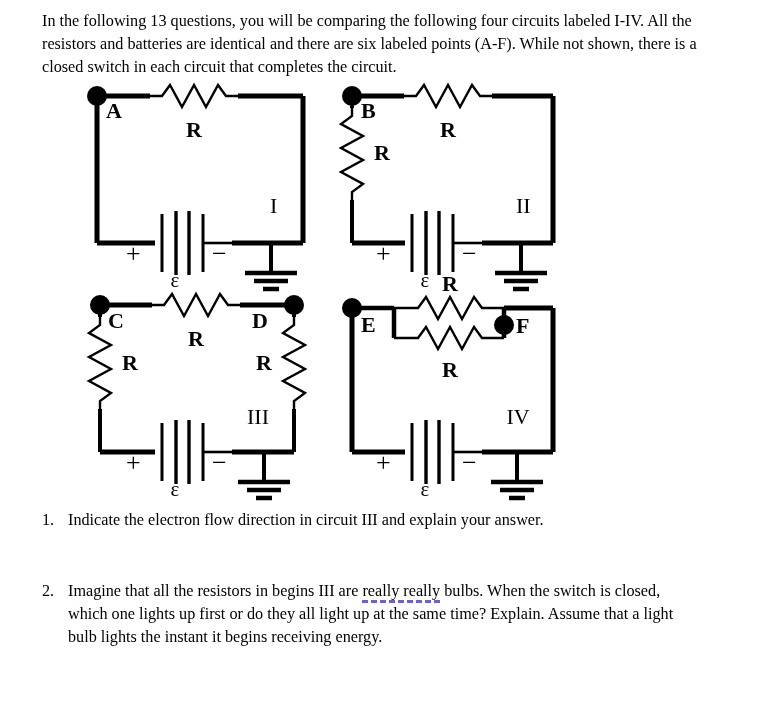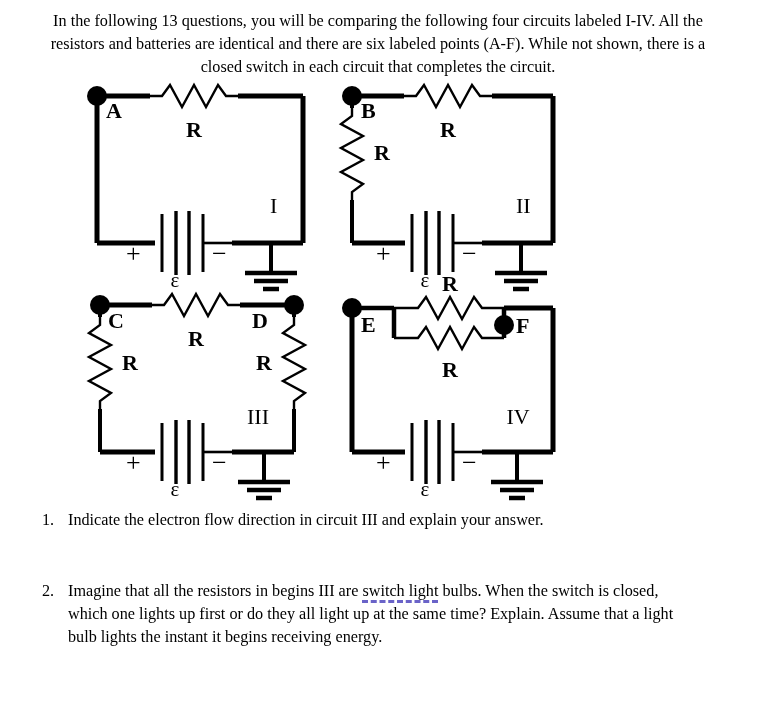--- a/index.html
+++ b/index.html
@@ -25,21 +25,21 @@
   }
 
   
   .intro {
     position: absolute;
     left: 42px;
     top: 10px;
     width: 672px;
     font-size: 16.2px;
     line-height: 23px;
-    text-align: center;
+    text-align: left;
   }
 
   
   .figure {
     position: absolute;
     left: 0;
     top: 80px;
     width: 766px;
     height: 425px;
   }
@@ -257,16 +257,16 @@
     </svg>
   </div>
 
   <div class="question" id="question-1">
     <span class="q-num">1.</span>
     <span class="q-body">Indicate the electron flow direction in circuit III and explain your answer.</span>
   </div>
 
   <div class="question" id="question-2">
     <span class="q-num">2.</span>
-    <span class="q-body"><span>Imagine that all the resistors in begins III are </span><span class="spellcheck">switch light</span><span> bulbs. When the switch is closed, which one lights up first or do they all light up at the same time? Explain. Assume that a light bulb lights the instant it begins receiving energy.</span></span>
+    <span class="q-body"><span>Imagine that all the resistors in begins III are </span><span class="spellcheck">really really</span><span> bulbs. When the switch is closed, which one lights up first or do they all light up at the same time? Explain. Assume that a light bulb lights the instant it begins receiving energy.</span></span>
   </div>
 
 </div>
 
 </body></html>

